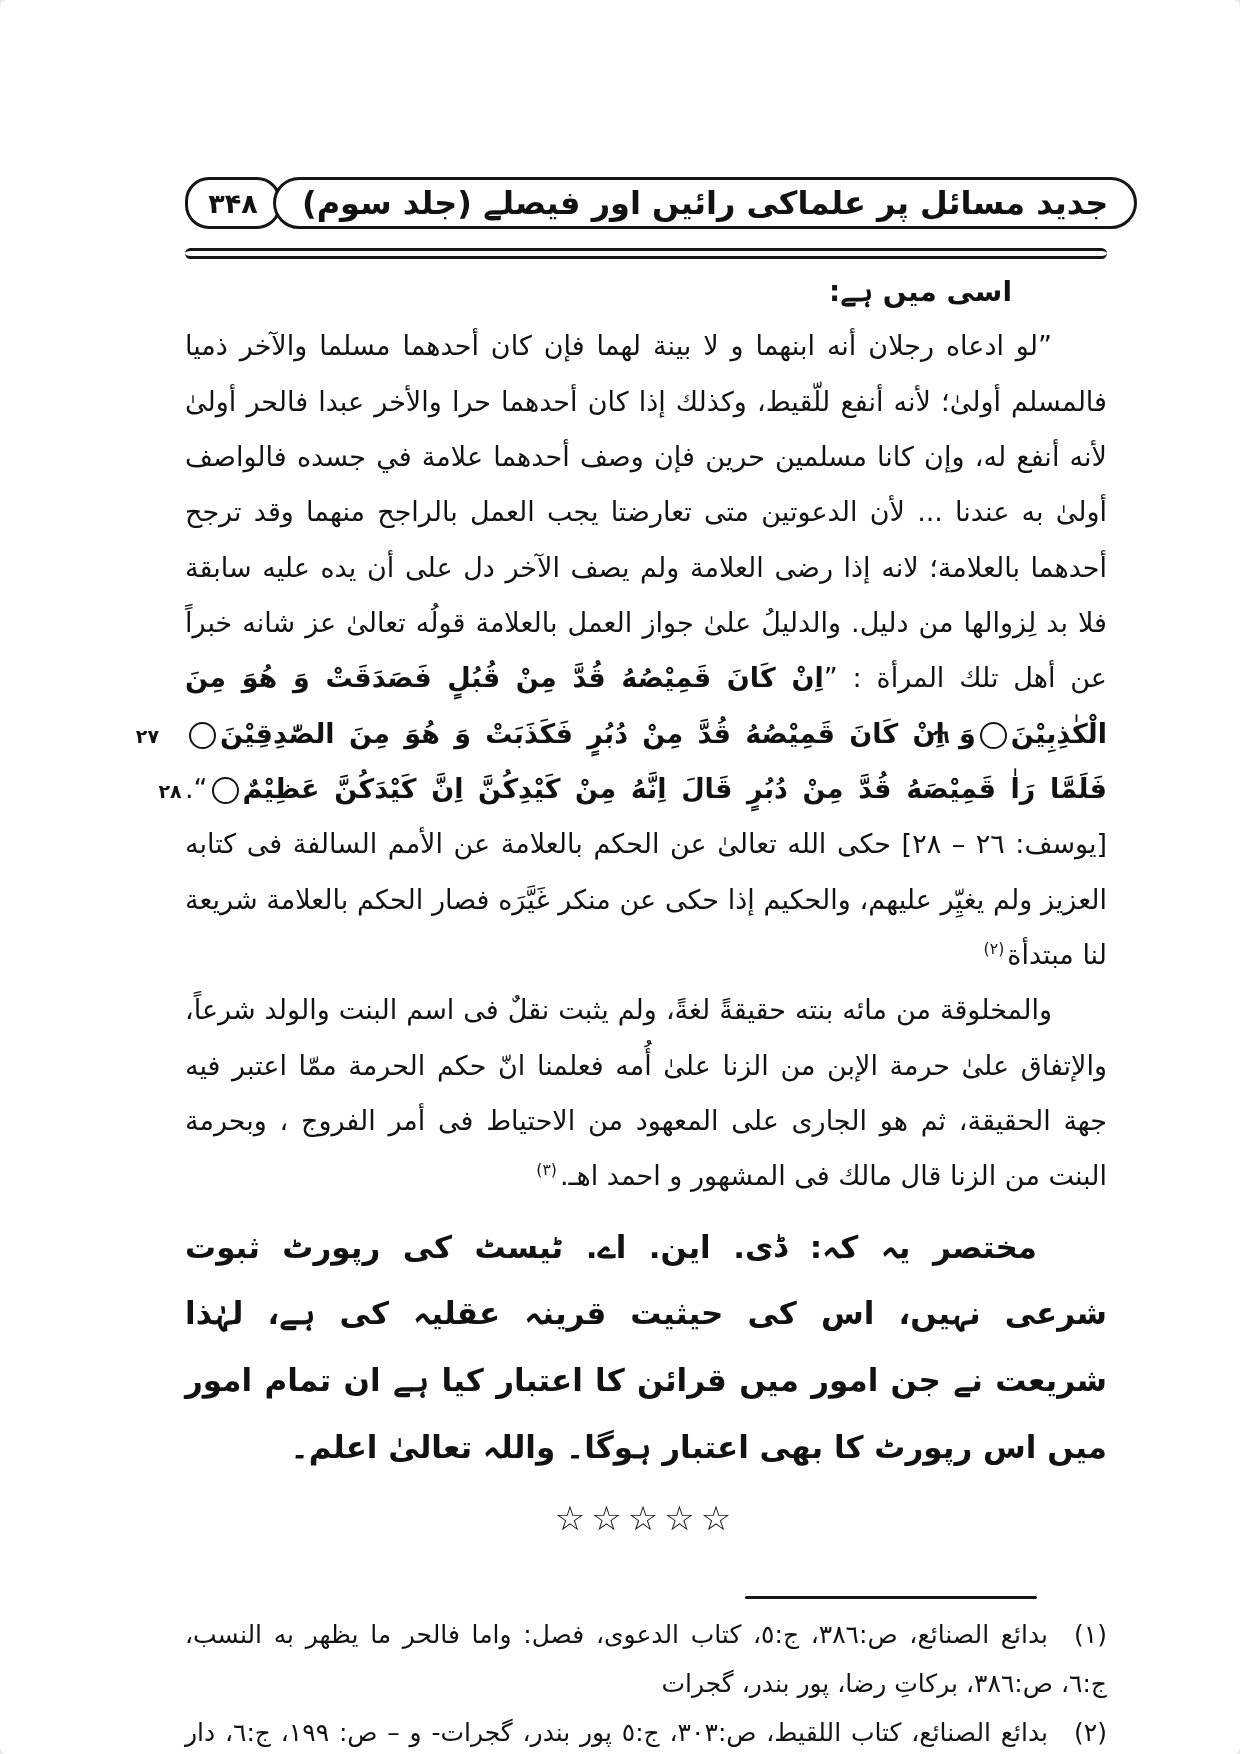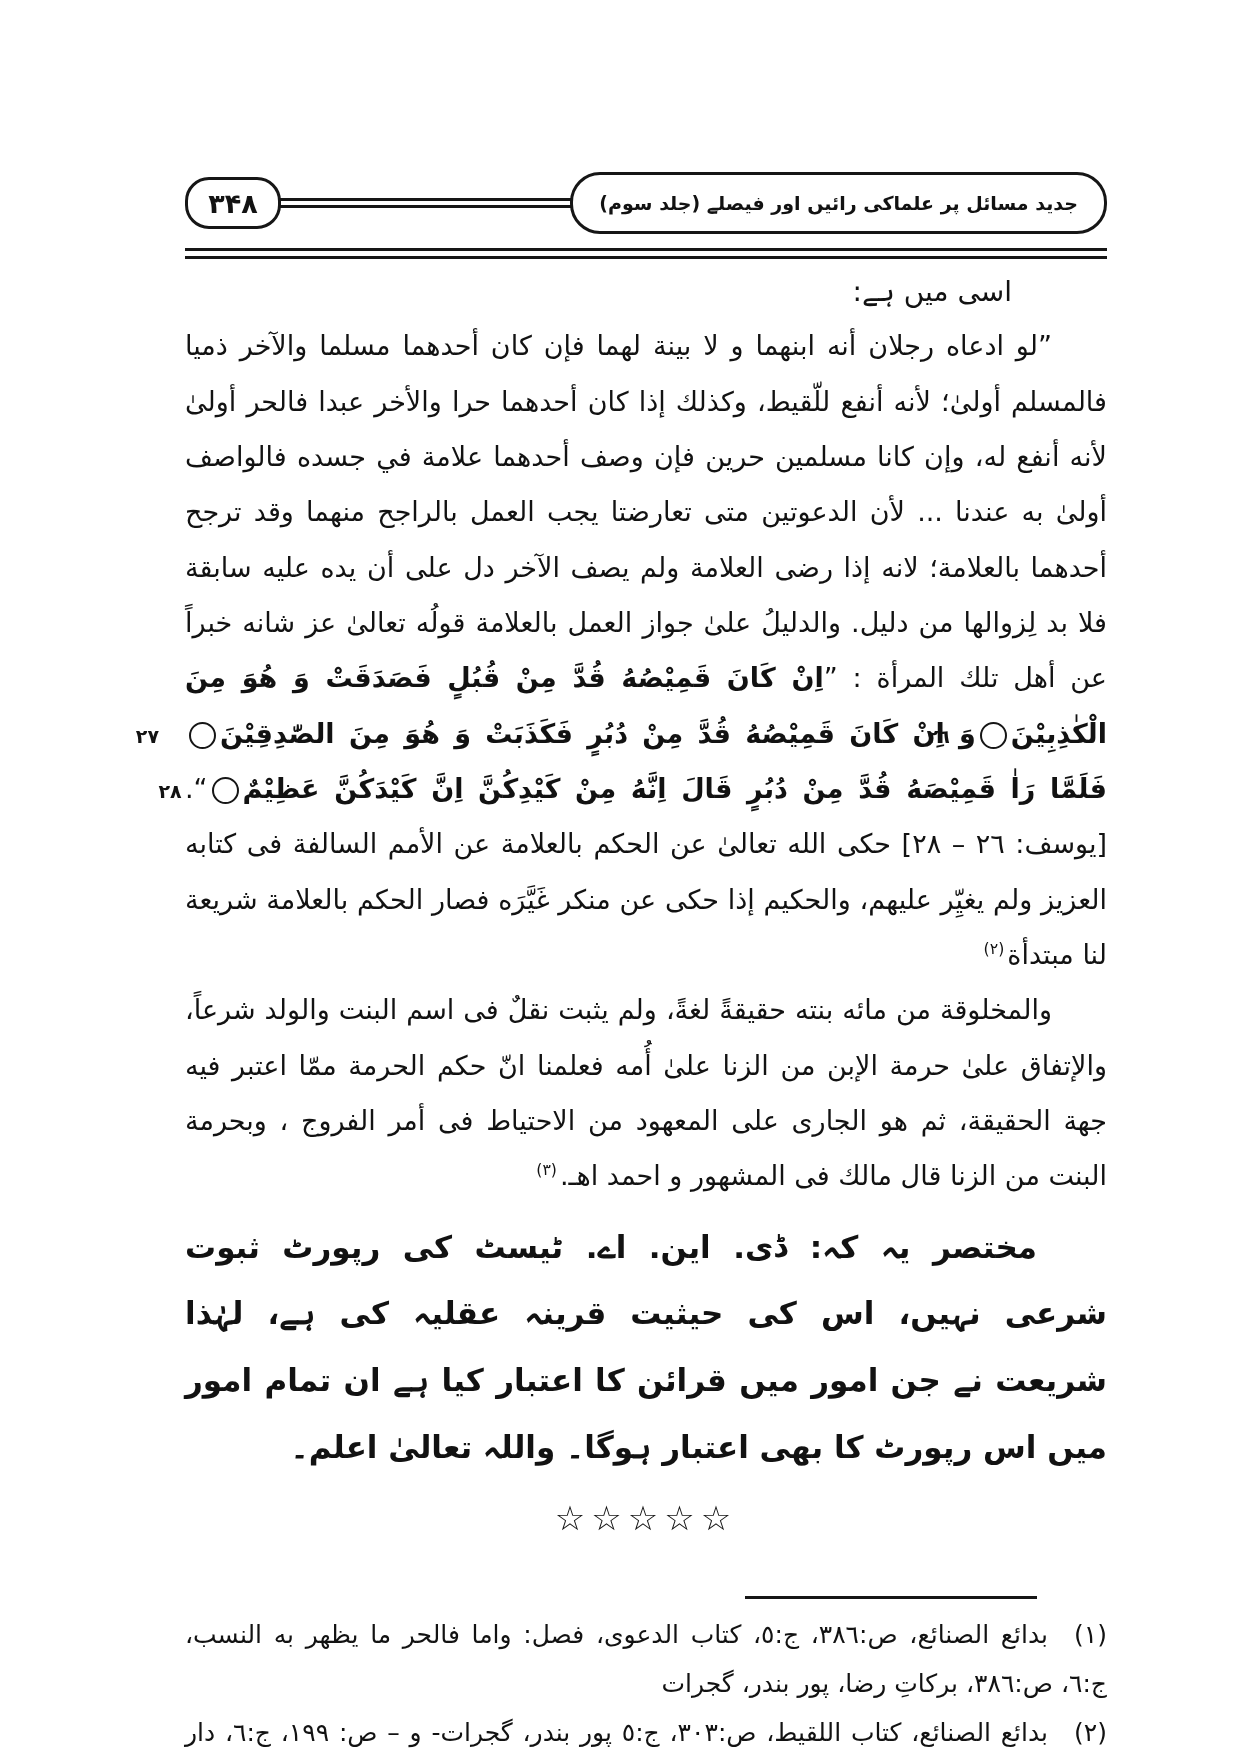--- a/index.html
+++ b/index.html
@@ -1,44 +1,44 @@
 <!DOCTYPE html>
 <html lang="ur" dir="rtl"><head>
 <meta charset="utf-8">
 <style>
-  * { margin:0; padding:0; box-sizing:border-box; }
+  * { margin:0; padding:0; box-sizing:border-box;border-radius:6px; }
   html,body { background:#e8e8e8; }
   .page {
     width:1240px; height:1754px; margin:0 auto; background:#ffffff;
     color:#121212; position:relative; overflow:hidden;
     font-family:"DejaVu Sans", sans-serif;
     direction:rtl;
   }
   .content { padding:168px 133px 0 185px; }
 
   
   .header { display:flex; direction:ltr; align-items:center; height:70px; }
   .page-pill {
     border:3px solid #161616; border-radius:24px;
     min-width:96px; height:52px; display:flex; align-items:center; justify-content:center;
     font-size:27px; font-weight:bold; padding:0 14px; background:#fff; z-index:2;
   }
   .rule-connector { flex:1; height:10px; border-top:3px solid #161616; border-bottom:3px solid #161616; margin:0 -4px; }
   .cartouche {
     border:3px solid #161616; border-radius:30px; background:#fff; z-index:2;
-    height:62px; display:flex; align-items:center; justify-content:center;
-    padding:0 26px; font-size:19px; font-weight:bold; direction:rtl; white-space:nowrap;
+    height:52px; display:flex; align-items:center; justify-content:center;
+    padding:0 26px; font-size:32px; font-weight:bold; direction:rtl; white-space:nowrap;
   }
   .double-rule { margin-top:10px; height:11px; border-top:3px solid #161616; border-bottom:3px solid #161616; }
 
   
   .arabic { font-size:27px; line-height:2.05; text-align:justify; }
   .opening-line { margin-top:16px; text-align:center; font-size:27px; line-height:2.0; }
   sup.fn-ref { font-size:0.58em; vertical-align:super; line-height:0; padding:0 3px; }
-  .urdu-heading { margin-top:6px; font-size:28px; font-weight:normal; line-height:1.9; text-indent:95px; }
+  .urdu-heading { margin-top:6px; font-size:28px; font-weight:bold; line-height:1.9; text-indent:95px; }
   .para-indent { text-indent:55px; }
   .verse { font-weight:bold; }
   .aya-badge {
     display:inline-block; width:27px; height:27px; line-height:25px; text-align:right;
     border:2px solid #161616; border-radius:50%; font-size:19px; font-weight:bold;
     vertical-align:middle; margin:6px 4px;
   }
   .urdu-summary { margin-top:10px; font-size:31px; font-weight:bold; line-height:2.15; text-align:justify; text-indent:70px; }
   .stars { margin-top:18px; text-align:center; font-size:34px; letter-spacing:6px; }
 

